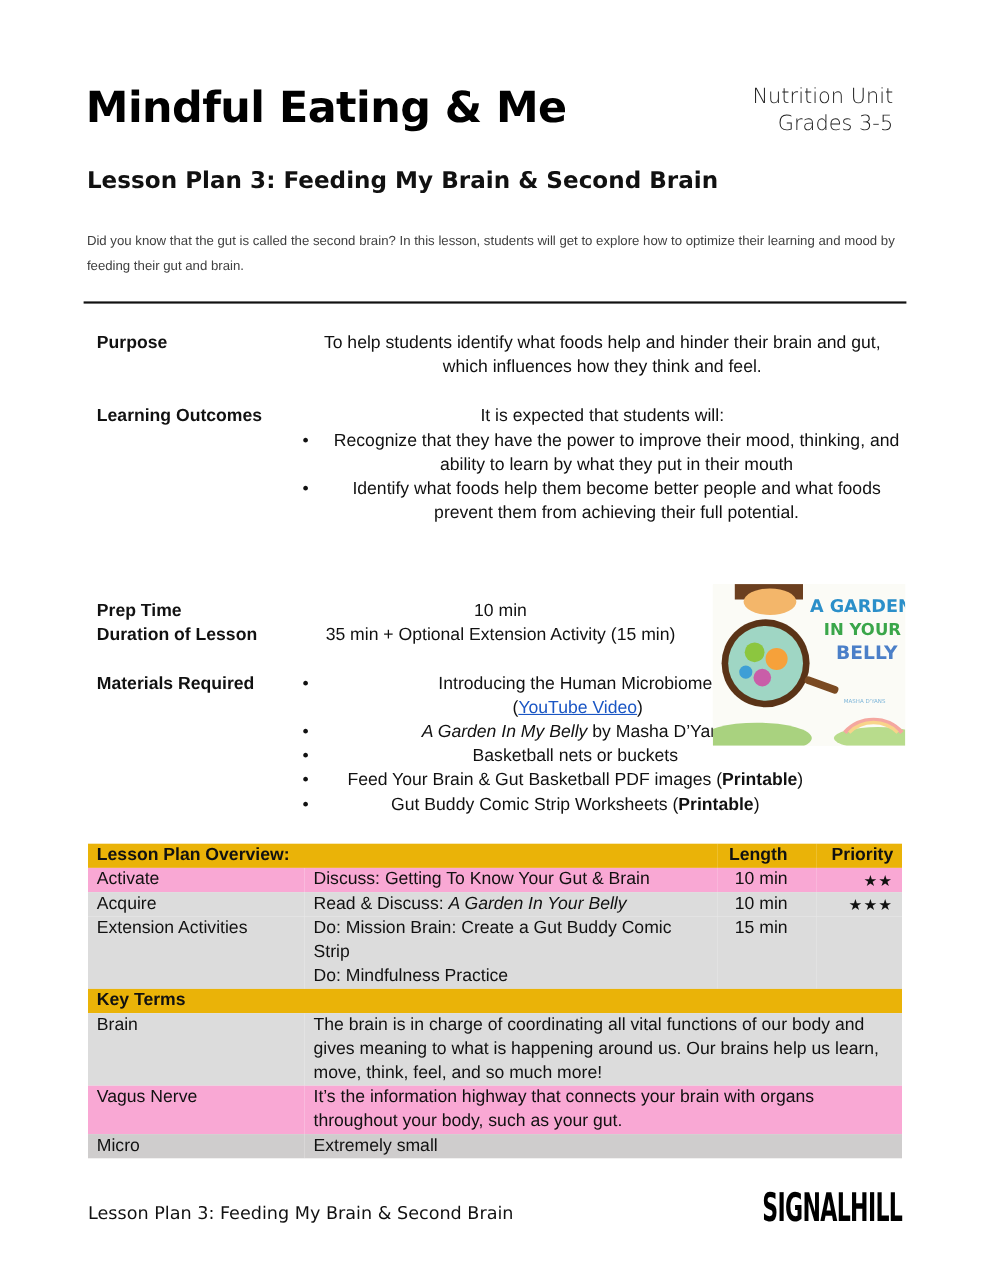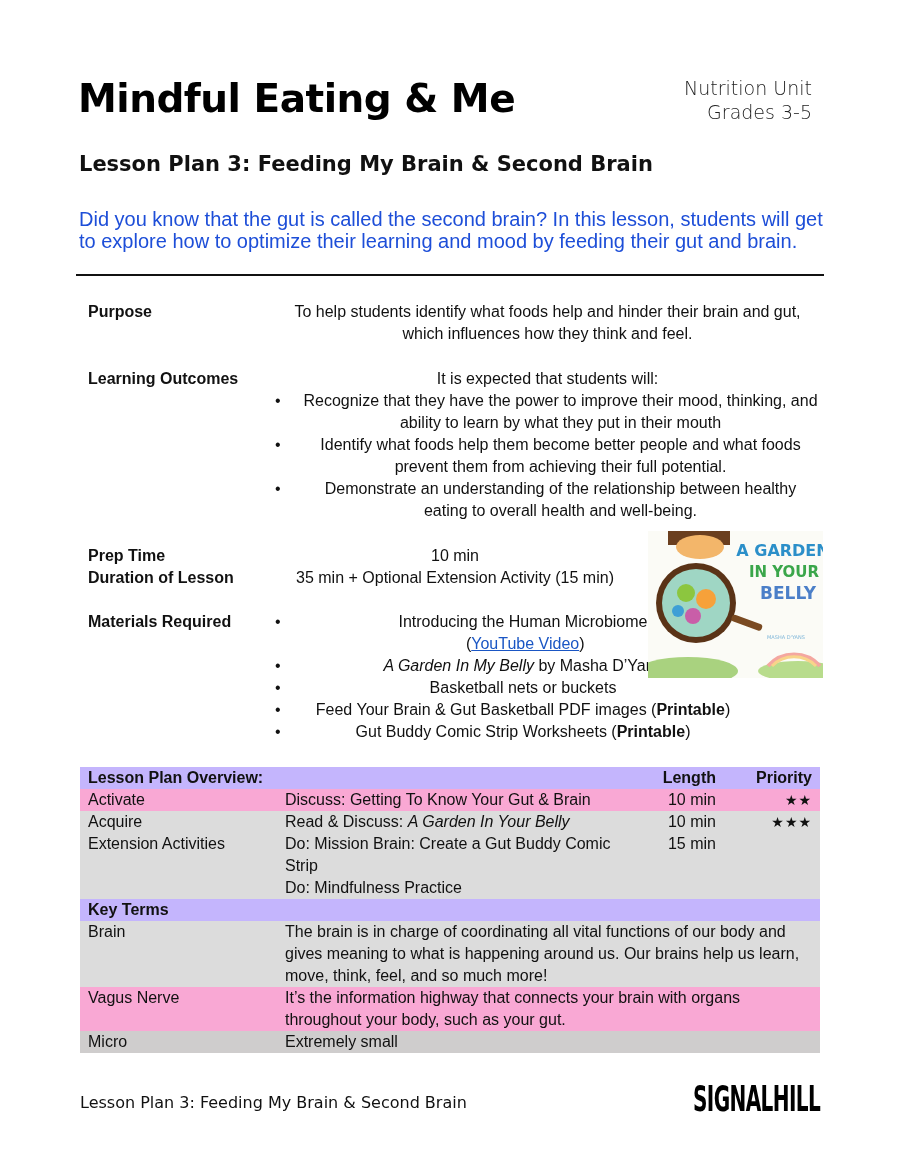--- a/index.html
+++ b/index.html
@@ -3,35 +3,35 @@
 <meta charset="utf-8">
 <style>
   * { box-sizing: border-box; margin: 0; padding: 0; }
   html, body { width: 900px; height: 1165px; background: #fff; overflow: hidden; }
   body { position: relative; font-family: "Liberation Sans", sans-serif; color: #111; }
   .body-font { font-family: "Liberation Sans Narrow", "Liberation Sans", sans-serif; }
 
   .title { position: absolute; left: 78px; top: 76px; font-size: 39px; font-weight: bold; letter-spacing: -0.5px; color: #000; font-family: "DejaVu Sans", sans-serif; }
   .unit { position: absolute; right: 88px; top: 76px; text-align: right; font-size: 19px; line-height: 24px; color: #222; font-family: "DejaVu Sans", sans-serif; font-weight: 300; }
   .subtitle { position: absolute; left: 79px; top: 152px; font-size: 21px; font-weight: bold; color: #111; font-family: "DejaVu Sans", sans-serif; }
-  .intro { position: absolute; left: 79px; top: 208px; width: 750px; font-size: 20px; line-height: 22px; color: #1d4ed8; }
+  .intro { position: absolute; left: 79px; top: 208px; width: 750px; font-size: 12px; line-height: 22px; color: #404040; }
   .rule { position: absolute; left: 76px; top: 274px; width: 748px; height: 2px; background: #111; }
 
   .field-label { position: absolute; left: 88px; font-size: 16px; font-weight: bold; line-height: 22px; }
   .field-value { position: absolute; left: 275px; width: 545px; font-size: 16px; line-height: 22px; text-align: center; }
   ul.bullets { list-style: none; }
   ul.bullets li { position: relative; padding-left: 26px; }
   ul.bullets li::before { content: "\2022"; position: absolute; left: 0; top: 0; font-size: 16px; }
   .link { color: #1a56c4; text-decoration: underline; }
 
   .book { position: absolute; left: 648px; top: 531px; width: 175px; height: 147px; overflow: hidden; background: #fbfbf6; }
 
   table.overview { position: absolute; left: 80px; top: 767px; width: 740px; border-collapse: collapse; font-size: 16px; line-height: 22px; }
   table.overview td { padding: 0 8px; vertical-align: top; }
-  .row-head { background: #c4b5fd; font-weight: bold; padding-left: 11px; }
+  .row-head { background: #eab308; font-weight: bold; padding-left: 11px; }
   .row-alt { background: #dcdcdc; }
   .row-white { background: #f9a8d4; }
   .c1 { width: 197px; }
   .c3 { width: 90px; text-align: right; padding-right: 26px !important; }
   .c4 { width: 78px; text-align: right; }
   .stars { font-size: 14px; letter-spacing: 1px; }
 
   .footer-text { position: absolute; left: 80px; top: 1093px; font-size: 16px; font-family: "DejaVu Sans", sans-serif; color: #111; }
   .logo { position: absolute; right: 80px; top: 1078px; font-size: 36px; font-weight: bold; font-family: "DejaVu Sans Condensed", "DejaVu Sans", sans-serif; letter-spacing: -1px; transform: scaleX(0.62); transform-origin: right center; color: #000; }
 </style>
@@ -49,21 +49,20 @@
 
 <div class="field-label body-font" style="top:301px">Purpose</div>
 <div class="field-value body-font" style="top:301px">To help students identify what foods help and hinder their brain and gut, which influences how they think and feel.</div>
 
 <div class="field-label body-font" style="top:368px">Learning Outcomes</div>
 <div class="field-value body-font" style="top:368px">
   <div>It is expected that students will:</div>
   <ul class="bullets">
     <li>Recognize that they have the power to improve their mood, thinking, and ability to learn by what they put in their mouth</li>
     <li>Identify what foods help them become better people and what foods prevent them from achieving their full potential.</li>
-    <li>Demonstrate an understanding of the relationship between healthy eating to overall health and well-being.</li>
   </ul>
 </div>
 
 <div class="field-label body-font" style="top:545px">Prep Time</div>
 <div class="field-value body-font" style="top:545px; width:360px">10 min</div>
 <div class="field-label body-font" style="top:567px">Duration of Lesson</div>
 <div class="field-value body-font" style="top:567px; width:360px">35 min + Optional Extension Activity (15 min)</div>
 
 <div class="field-label body-font" style="top:611px">Materials Required</div>
 <div class="field-value body-font" style="top:611px; width:470px">

